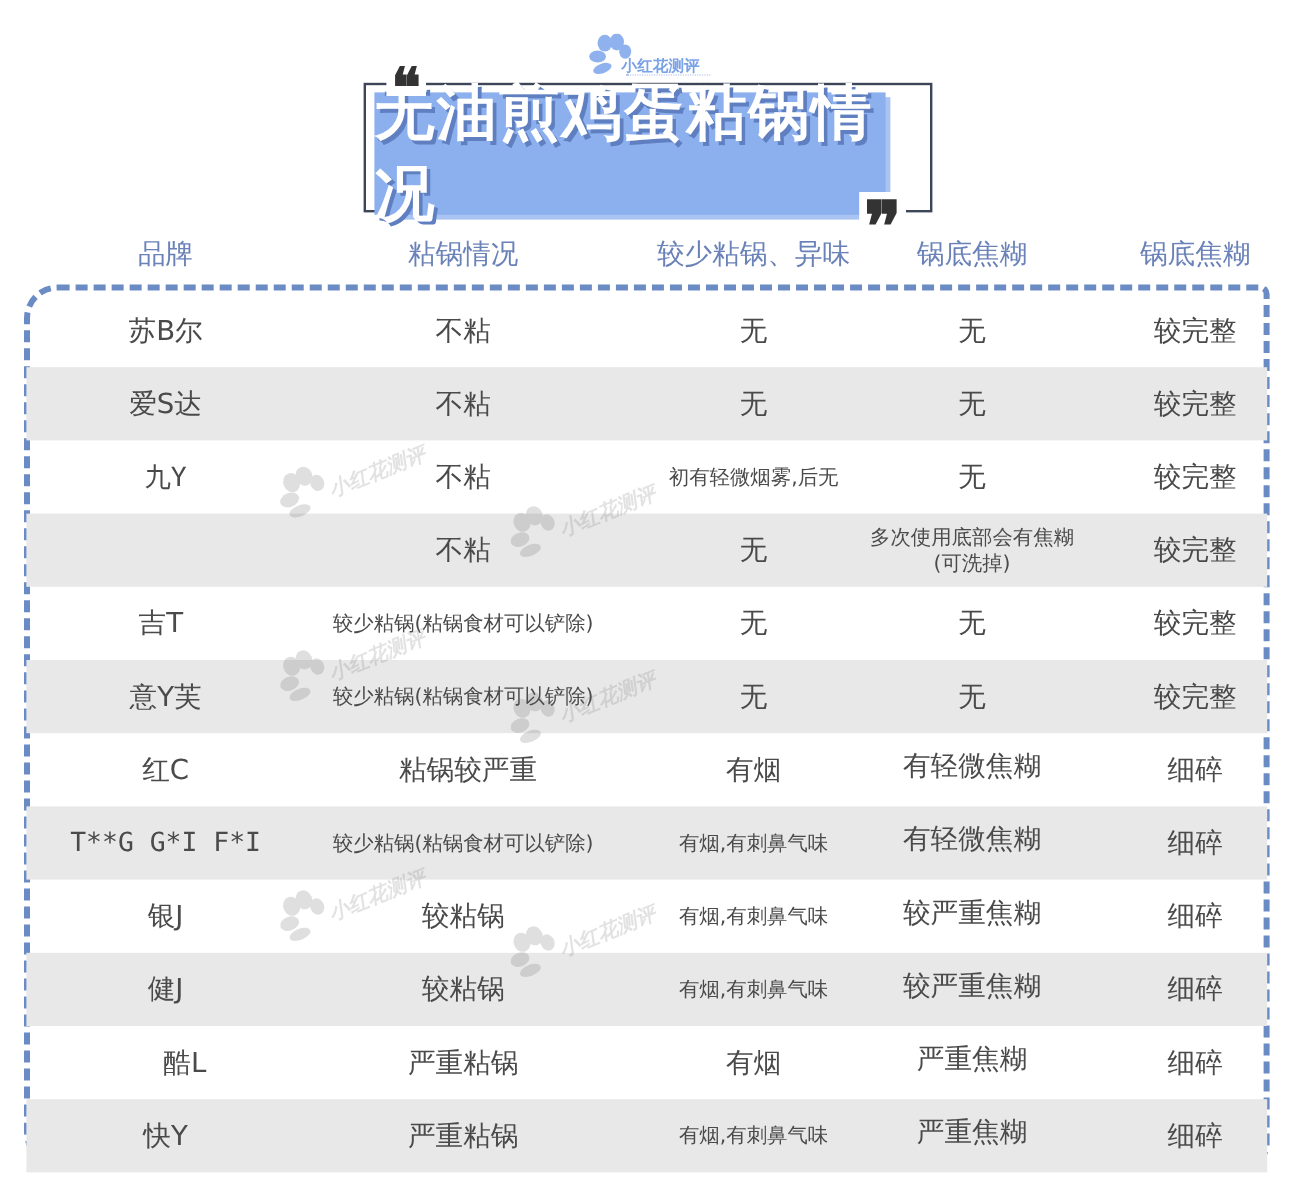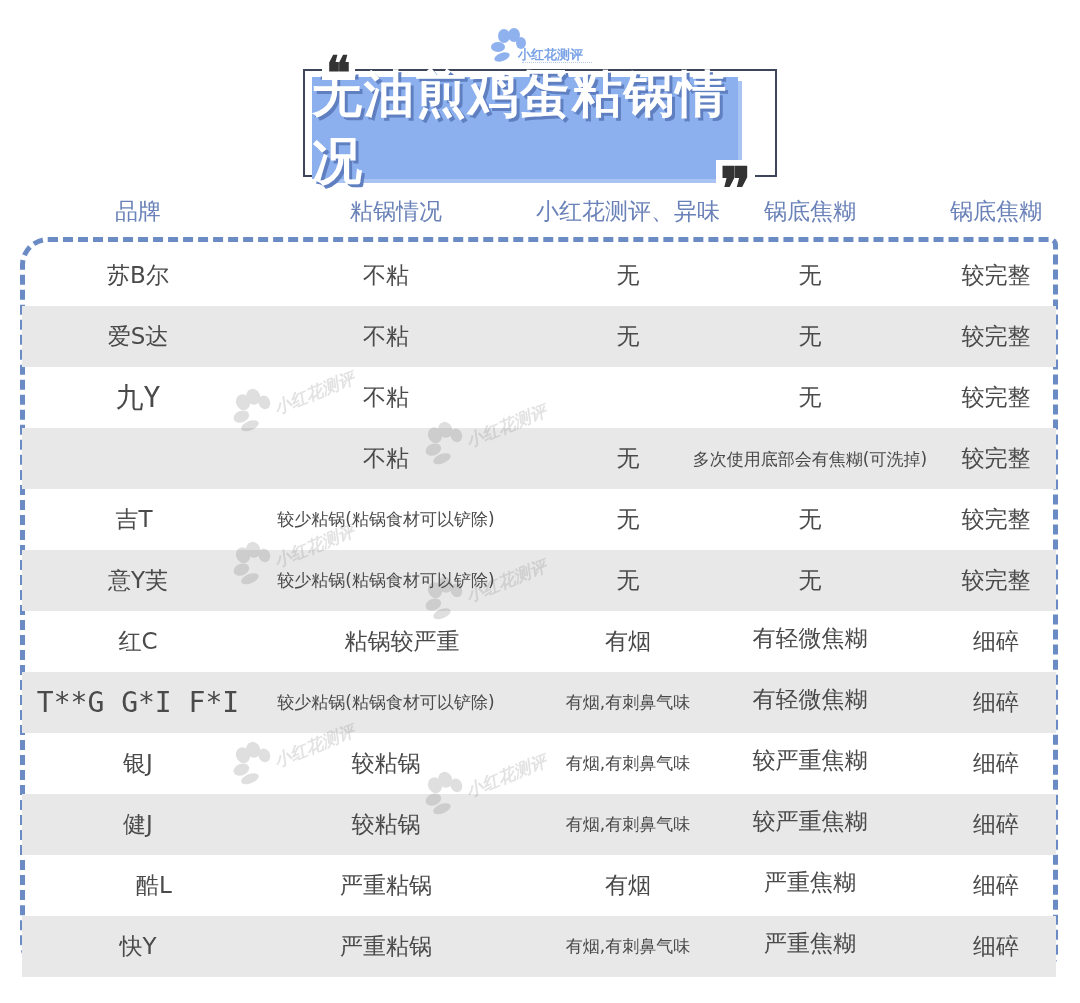--- a/index.html
+++ b/index.html
@@ -61,23 +61,23 @@
     .rows { position: absolute; left: 22px; top: 245px; width: 1034px; }
     .row { position: relative; height: 61px; }
     .row.alt { background: #e8e8e8; }
     .row.alt::before { content: ""; }
     .cell {
       position: absolute; top: 0; height: 100%; display: flex; align-items: center;
       justify-content: center; text-align: center; transform: translateX(-50%);
       white-space: nowrap; color: #4a4a4a; font-size: 23px;
     }
     .cell.small { font-size: 17px; }
-    .cell.multi { line-height: 22px; font-size: 17px; }
+    .cell.multi { flex-direction: column; line-height: 22px; font-size: 17px; }
     .cell.up { align-items: flex-start; padding-top: 12px; box-sizing: border-box; }
-    .brand-mono { font-family: "DejaVu Sans Mono", "Liberation Mono", monospace; font-size: 28px; }
+    .brand-mono { font-family: "DejaVu Sans Mono", "Liberation Mono", monospace; font-size: 22px; }
 
     
     .wm {
       position: absolute; width: 140px; height: 50px; opacity: 0.18;
       transform: rotate(-22deg); pointer-events: none;
     }
     .wm-text { position: absolute; left: 44px; top: 16px; font-size: 17px; font-weight: bold; color: #666; font-style: italic; white-space: nowrap; }
   </style>
 </head>
 <body>
@@ -96,22 +96,22 @@
 
 <div class="title-frame"></div>
 <div class="title-box">
   <span class="title-text">无油煎鸡蛋粘锅情况</span>
 </div>
 <div class="quote-open">❝</div>
 <div class="quote-close">❞</div>
 
 <div class="col-headers">
   <span class="col-header" style="left:138px">品牌</span>
-  <span class="col-header" style="left:396px">粘锅情况</span>
-  <span class="col-header" style="left:628px">小红花测评、异味</span>
+  <span class="col-header" style="left:386px">粘锅情况</span>
+  <span class="col-header" style="left:628px">较少粘锅、异味</span>
   <span class="col-header" style="left:810px">锅底焦糊</span>
   <span class="col-header" style="left:996px">锅底焦糊</span>
 </div>
 
 <div class="table-frame"></div>
 
 <div class="rows">
 
   <div class="row">
     <span class="cell" style="left:116px">苏B尔</span>
@@ -125,20 +125,21 @@
     <span class="cell" style="left:116px">爱S达</span>
     <span class="cell" style="left:364px">不粘</span>
     <span class="cell" style="left:606px">无</span>
     <span class="cell" style="left:788px">无</span>
     <span class="cell" style="left:974px">较完整</span>
   </div>
 
   <div class="row">
     <span class="cell brand-mono" style="left:116px">九Y</span>
     <span class="cell" style="left:364px">不粘</span>
+    <span class="cell small" style="left:606px">初有轻微烟雾,后无</span>
     <span class="cell" style="left:788px">无</span>
     <span class="cell" style="left:974px">较完整</span>
   </div>
 
   <div class="row alt">
     <span class="cell" style="left:364px">不粘</span>
     <span class="cell" style="left:606px">无</span>
     <span class="cell multi" style="left:788px">
       <span>多次使用底部会有焦糊</span>
       <span>(可洗掉)</span>
@@ -157,21 +158,21 @@
   <div class="row alt">
     <span class="cell" style="left:116px">意Y芙</span>
     <span class="cell small" style="left:364px">较少粘锅(粘锅食材可以铲除)</span>
     <span class="cell" style="left:606px">无</span>
     <span class="cell" style="left:788px">无</span>
     <span class="cell" style="left:974px">较完整</span>
   </div>
 
   <div class="row">
     <span class="cell" style="left:116px">红C</span>
-    <span class="cell" style="left:380px">粘锅较严重</span>
+    <span class="cell" style="left:368px">粘锅较严重</span>
     <span class="cell" style="left:606px">有烟</span>
     <span class="cell up" style="left:788px">有轻微焦糊</span>
     <span class="cell" style="left:974px">细碎</span>
   </div>
 
   <div class="row alt">
     <span class="cell brand-mono" style="left:116px">T**G G*I F*I</span>
     <span class="cell small" style="left:364px">较少粘锅(粘锅食材可以铲除)</span>
     <span class="cell small" style="left:606px">有烟,有刺鼻气味</span>
     <span class="cell up" style="left:788px">有轻微焦糊</span>

